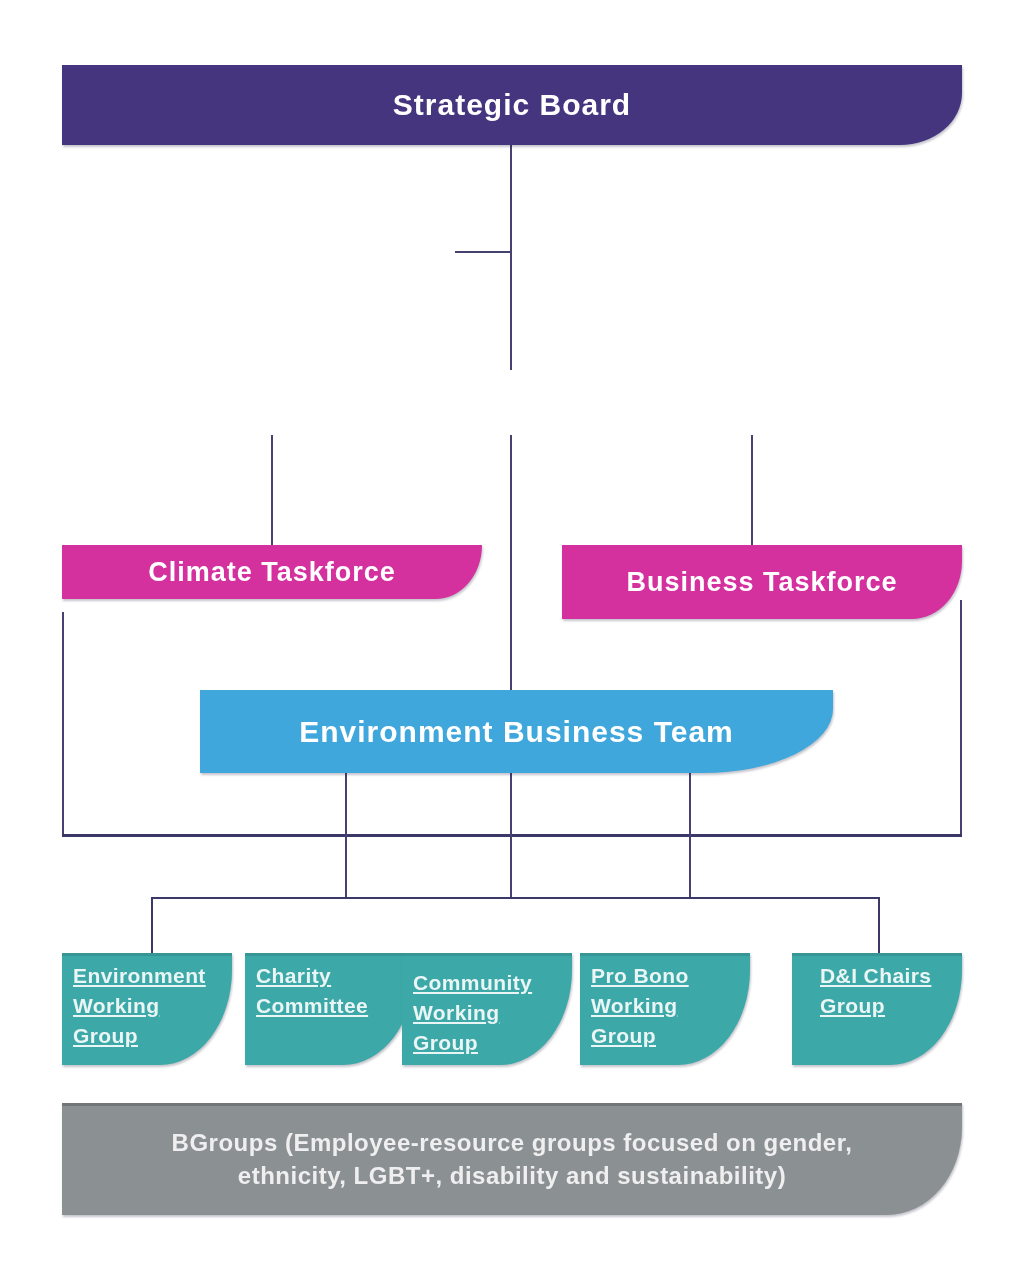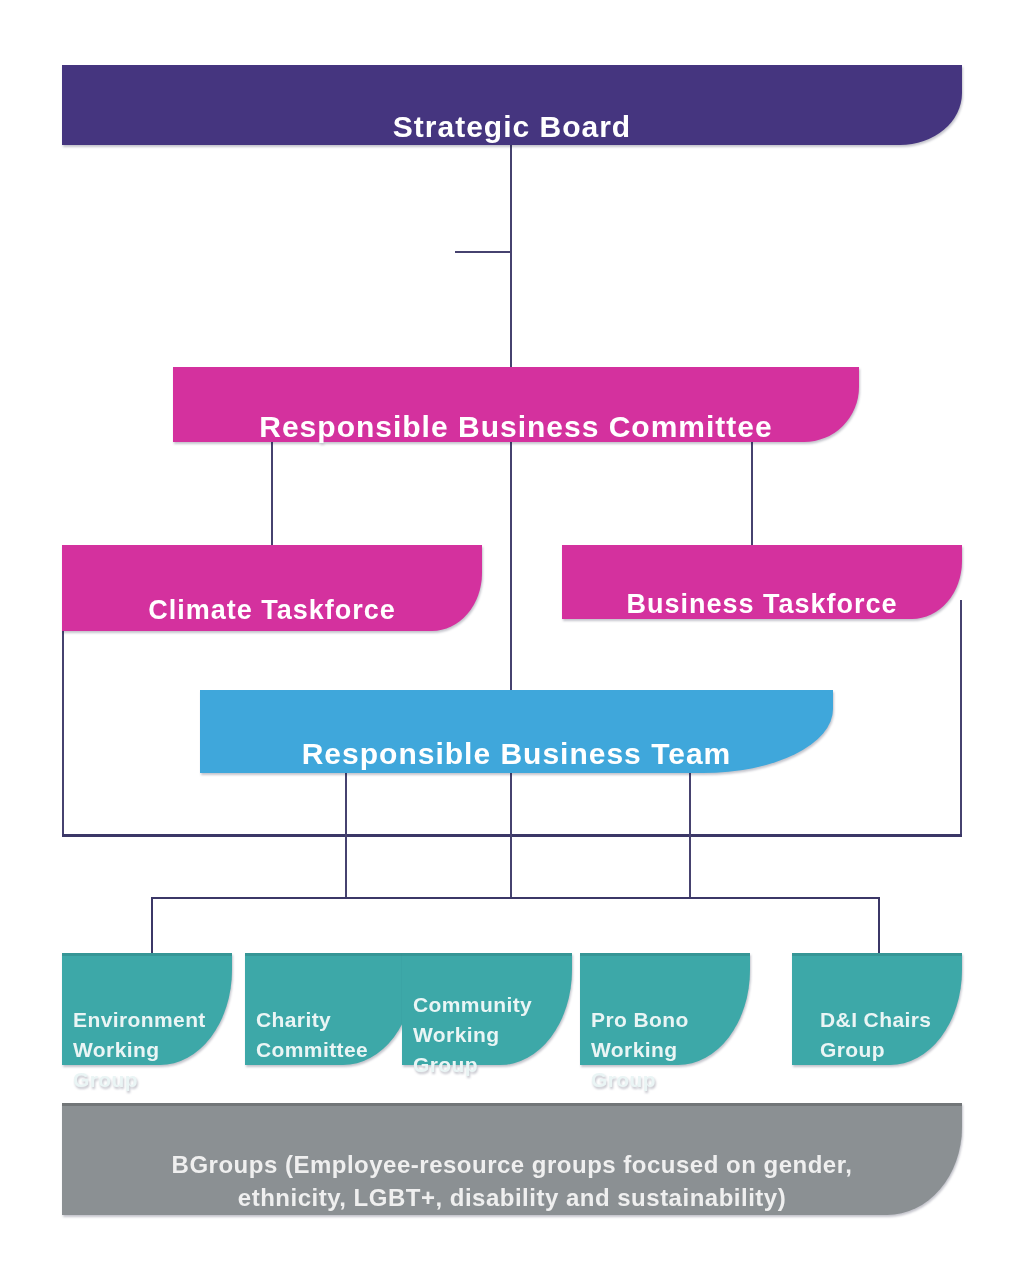--- a/index.html
+++ b/index.html
@@ -23,47 +23,48 @@
     z-index:2;
     display:flex;
     align-items:center;
     justify-content:center;
     color:var(--text_light,#ffffff);
     font-weight:700;
     letter-spacing:1px;
     filter:drop-shadow(1px 2px 1px rgba(20,20,50,0.25));
     box-sizing:border-box;
   }
-  .box .lbl{white-space:pre-line;margin-top:44px;}
+  .box .lbl{white-space:pre-line;}
   .purple{background:var(--purple,#45357f);}
   .magenta{background:var(--magenta,#d4319e);}
   .blue{background:var(--blue,#3fa7db);}
   .teal{
     background:var(--teal,#3da8a8);
     box-shadow:inset 0 3px 0 rgba(0,0,0,0.10);
   }
   .gray{
     background:var(--gray,#8b9093);
     box-shadow:inset 0 3px 0 rgba(0,0,0,0.18);
   }
 
   #sb  {left:62px;  top:65px;   width:900px; height:80px;  font-size:30px; border-bottom-right-radius:62px 52px;}
   #ec  {left:62px;  top:216px;  width:420px; height:80px;  font-size:29px; border-bottom-right-radius:60px 54px;}
   #rbc {left:173px; top:367px;  width:686px; height:75px;  font-size:30px; border-bottom-right-radius:55px 55px;}
-  #ct  {left:62px;  top:545px;  width:420px; height:86px;  font-size:27px; border-bottom-right-radius:50px 58px;}
+  #ct  {left:62px;  top:545px;  width:420px; height:54px;  font-size:27px; border-bottom-right-radius:50px 58px;}
   #dt  {left:562px; top:545px;  width:400px; height:74px;  font-size:27px; border-bottom-right-radius:50px 58px;}
   #rbt {left:200px; top:690px;  width:633px; height:83px;  font-size:30px; border-bottom-right-radius:130px 64px;}
 
   .wg{
     top:953px; width:170px; height:112px;
     font-size:21px; line-height:30px; letter-spacing:0.4px;
     align-items:flex-start; justify-content:flex-start;
     padding:8px 8px 0 11px;
     color:#eaf5f5;
     border-bottom-right-radius:72px 95px;
+    text-decoration:underline;
   }
   #wg0{left:62px;} #wg1{left:245px;} #wg2{left:402px;align-items:center;} #wg3{left:580px;} #wg4{left:792px;padding-left:28px;}
 
   #bg{
     left:62px; top:1103px; width:900px; height:112px;
     font-size:24px; line-height:33px; letter-spacing:0.5px;
     text-align:center; 
     color:#efefef;
     border-bottom-right-radius:75px 88px;
   }
@@ -102,34 +103,31 @@
   <div class="line" id="ln-rbt-r"></div>
   <div class="line dark" id="ln-bus2"></div>
   <div class="line dark" id="ln-stub-l"></div>
   <div class="line dark" id="ln-stub-r"></div>
 
   <div class="box purple" id="sb">
     <span class="lbl">Strategic Board</span>
   </div>
 
 
-  <div class="box magenta" id="rbc">
-    <span class="lbl">Responsible Business Committee</span>
-  </div>
 
   <div class="box magenta" id="ct">
     <span class="lbl">Climate Taskforce</span>
   </div>
 
   <div class="box magenta" id="dt">
     <span class="lbl">Business Taskforce</span>
   </div>
 
   <div class="box blue" id="rbt">
-    <span class="lbl">Responsible Business Team</span>
+    <span class="lbl">Environment Business Team</span>
   </div>
 
   <div class="box teal wg" id="wg0">
     <span class="lbl">Environment
 Working
 Group</span>
   </div>
   <div class="box teal wg" id="wg1">
     <span class="lbl">Charity
 Committee</span>

